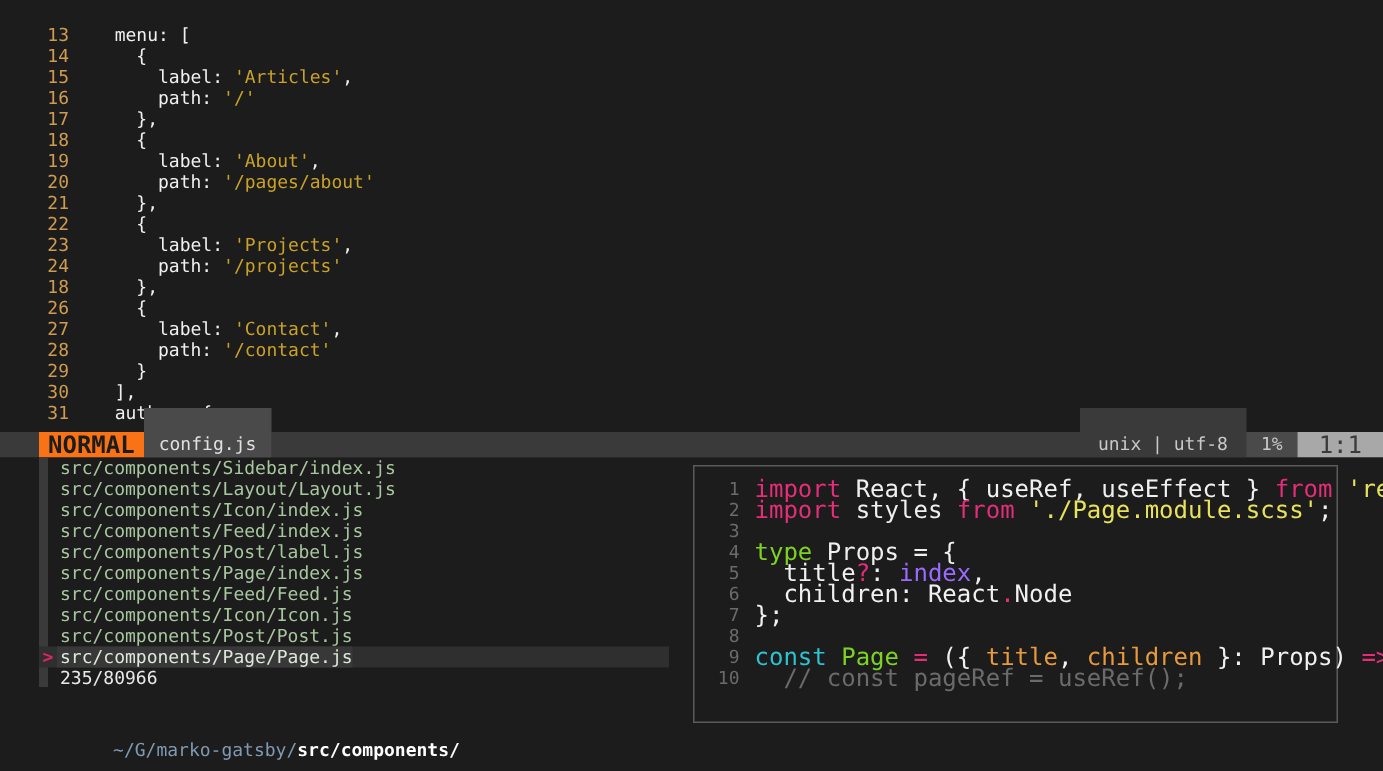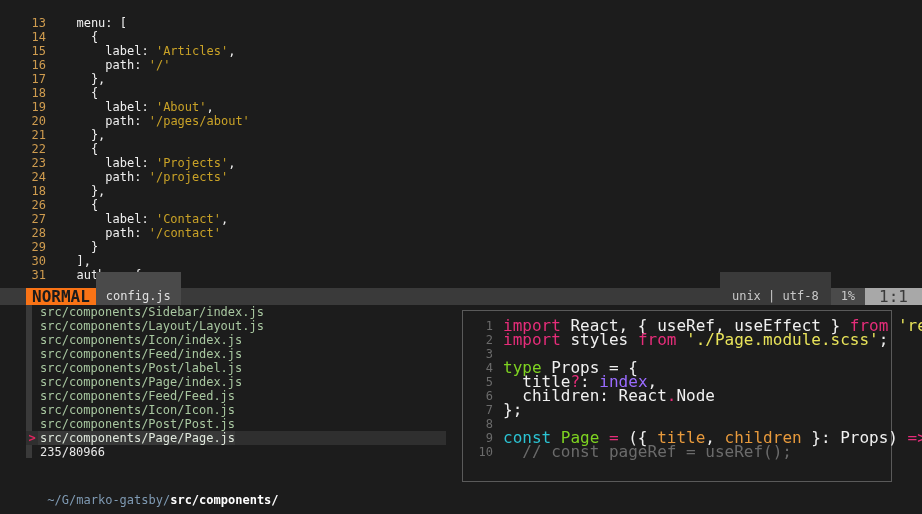--- a/index.html
+++ b/index.html
@@ -40,21 +40,21 @@
   .gutterbar{position:absolute;left:26px;top:0px;width:6px;height:153px;background:#3a3a3a;}
 
   .filelist{position:absolute;left:26px;top:0px;width:420px;}
   .frow{display:flex;height:14px;line-height:14px;white-space:pre;align-items:center;}
   .fmark{width:12px;flex:0 0 12px;text-align:center;color:#e0255f;font-weight:bold;}
   .fname{color:#a8c7a0;padding-left:2px;}
   .frow.sel{background:#2f2f2f;}
   .frow.sel .fname{color:#dfe8dc;background:#383838;}
   .fcount{color:#e8e8e8;padding-left:14px;height:14px;line-height:14px;}
 
-  .prompt{position:absolute;left:4px;top:174px;height:14px;line-height:14px;white-space:pre;}
+  .prompt{position:absolute;left:32px;top:174px;height:14px;line-height:14px;white-space:pre;}
   .p-dim{color:#7f9ab3;}
   .p-bold{color:#ffffff;font-weight:bold;}
 
   
   .preview{position:absolute;left:462px;top:5px;width:430px;height:172px;
     border:1px solid #5a5a5a;background:#1c1c1c;box-sizing:border-box;}
   .pline{display:flex;height:14px;line-height:14px;white-space:pre;}
   .pline:first-child{margin-top:8px;}
   .pnum{width:30px;flex:0 0 30px;text-align:right;color:#6b6b6b;font-size:12px;}
   .pcode{padding-left:10px;white-space:pre;font-size:16px;}

